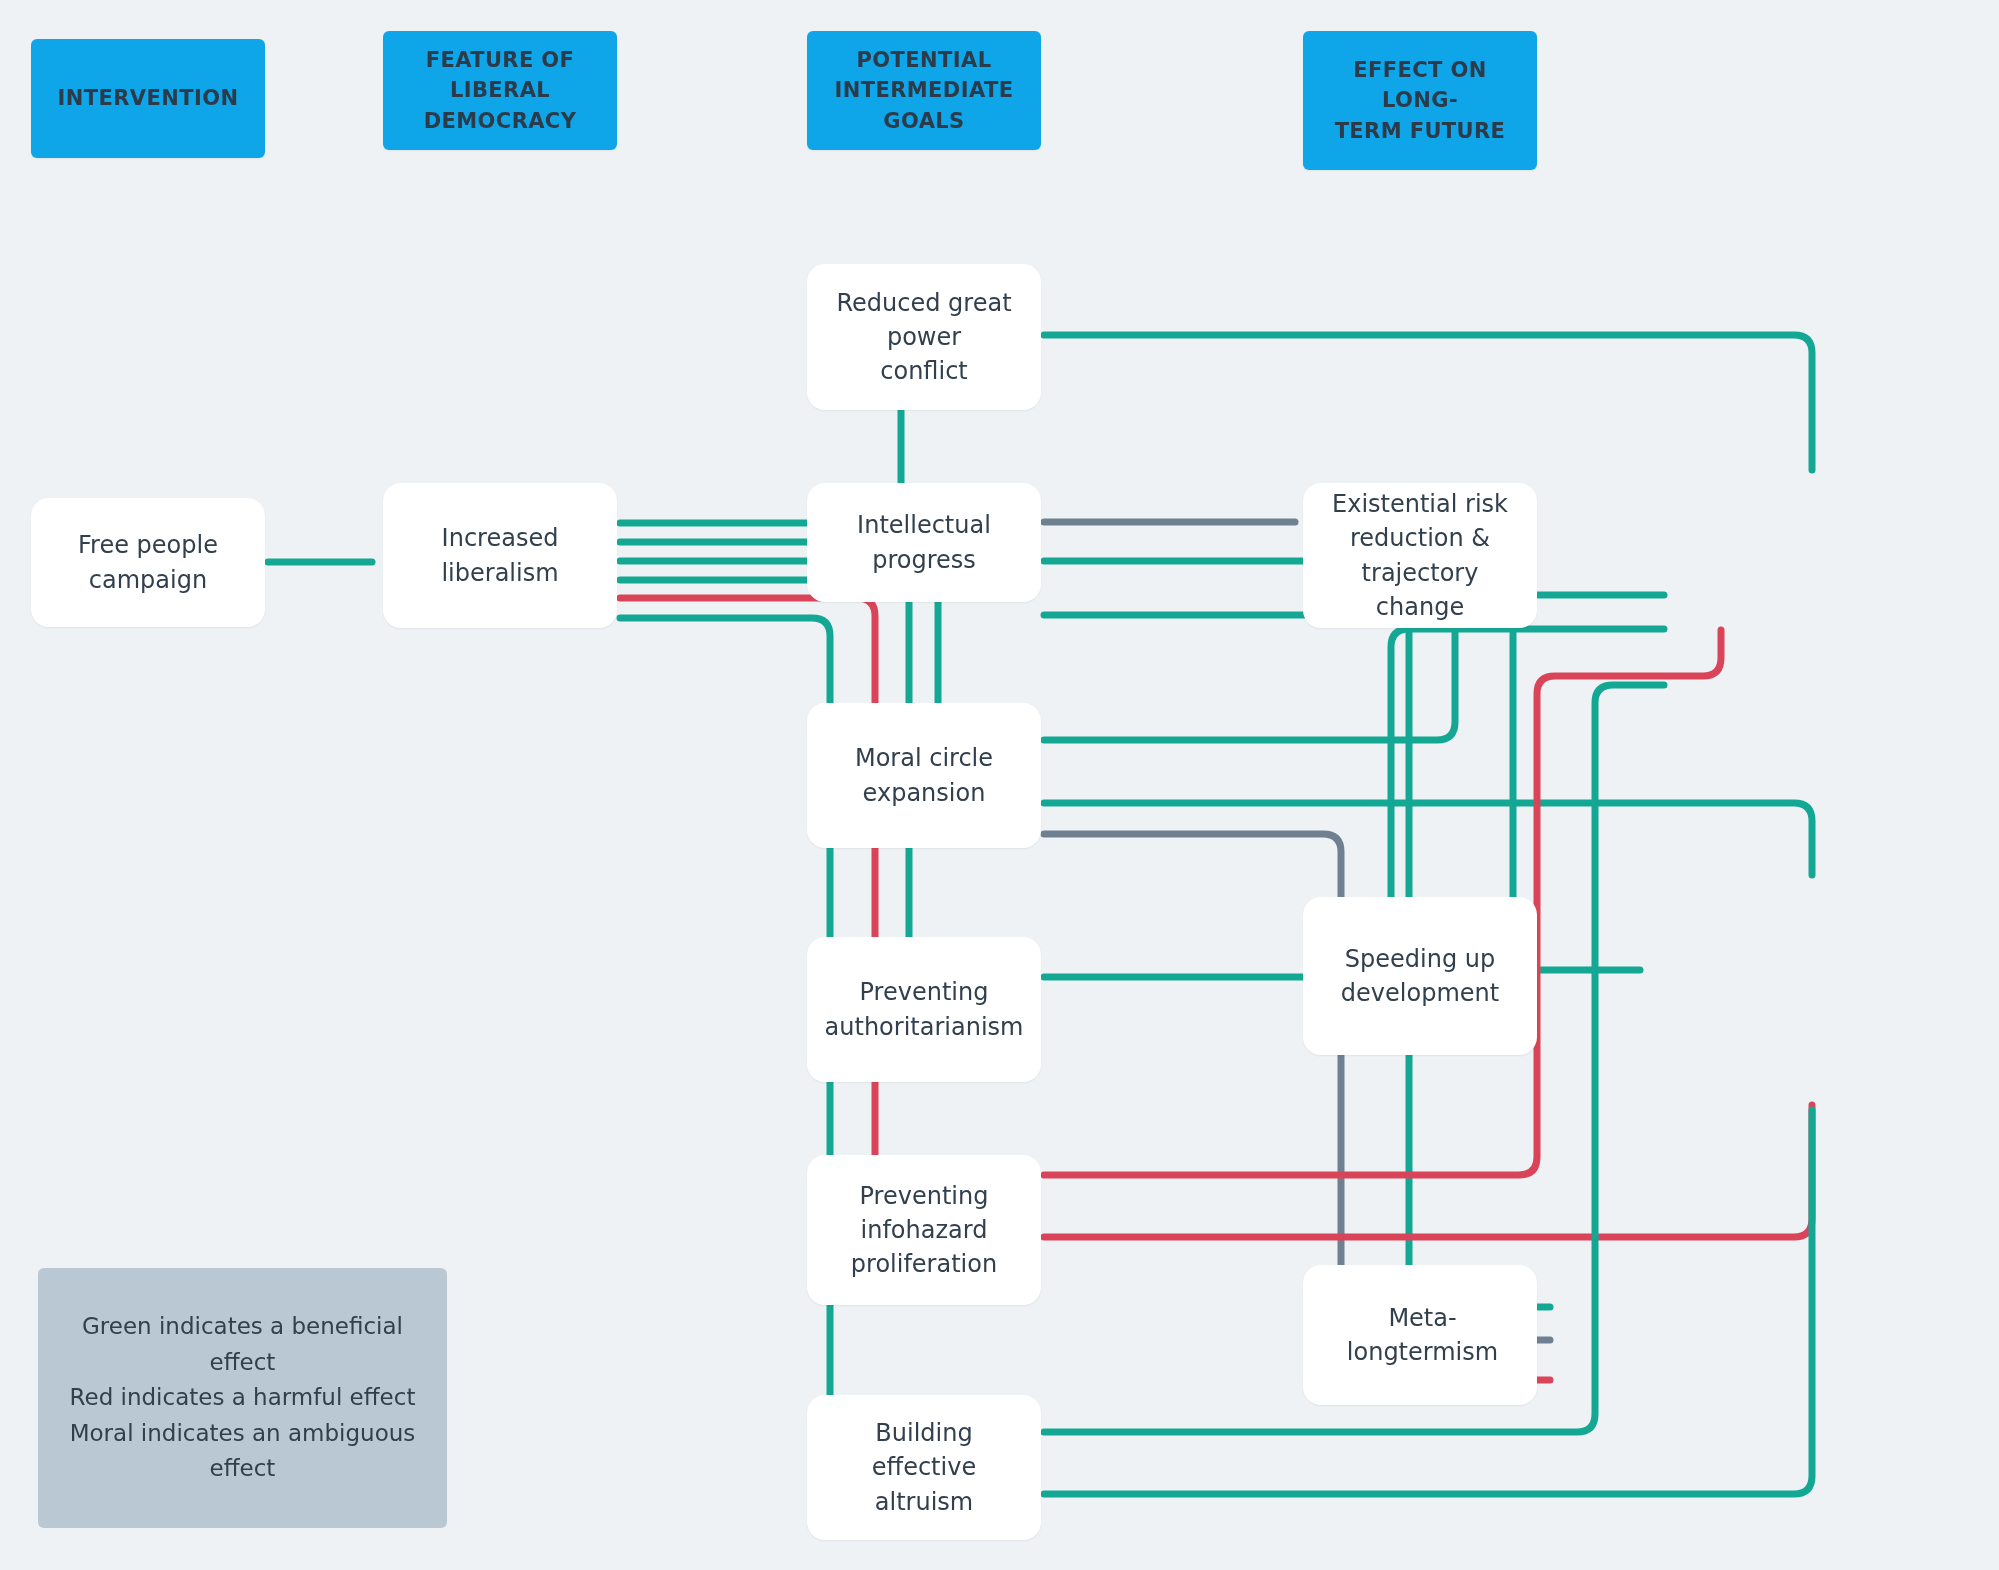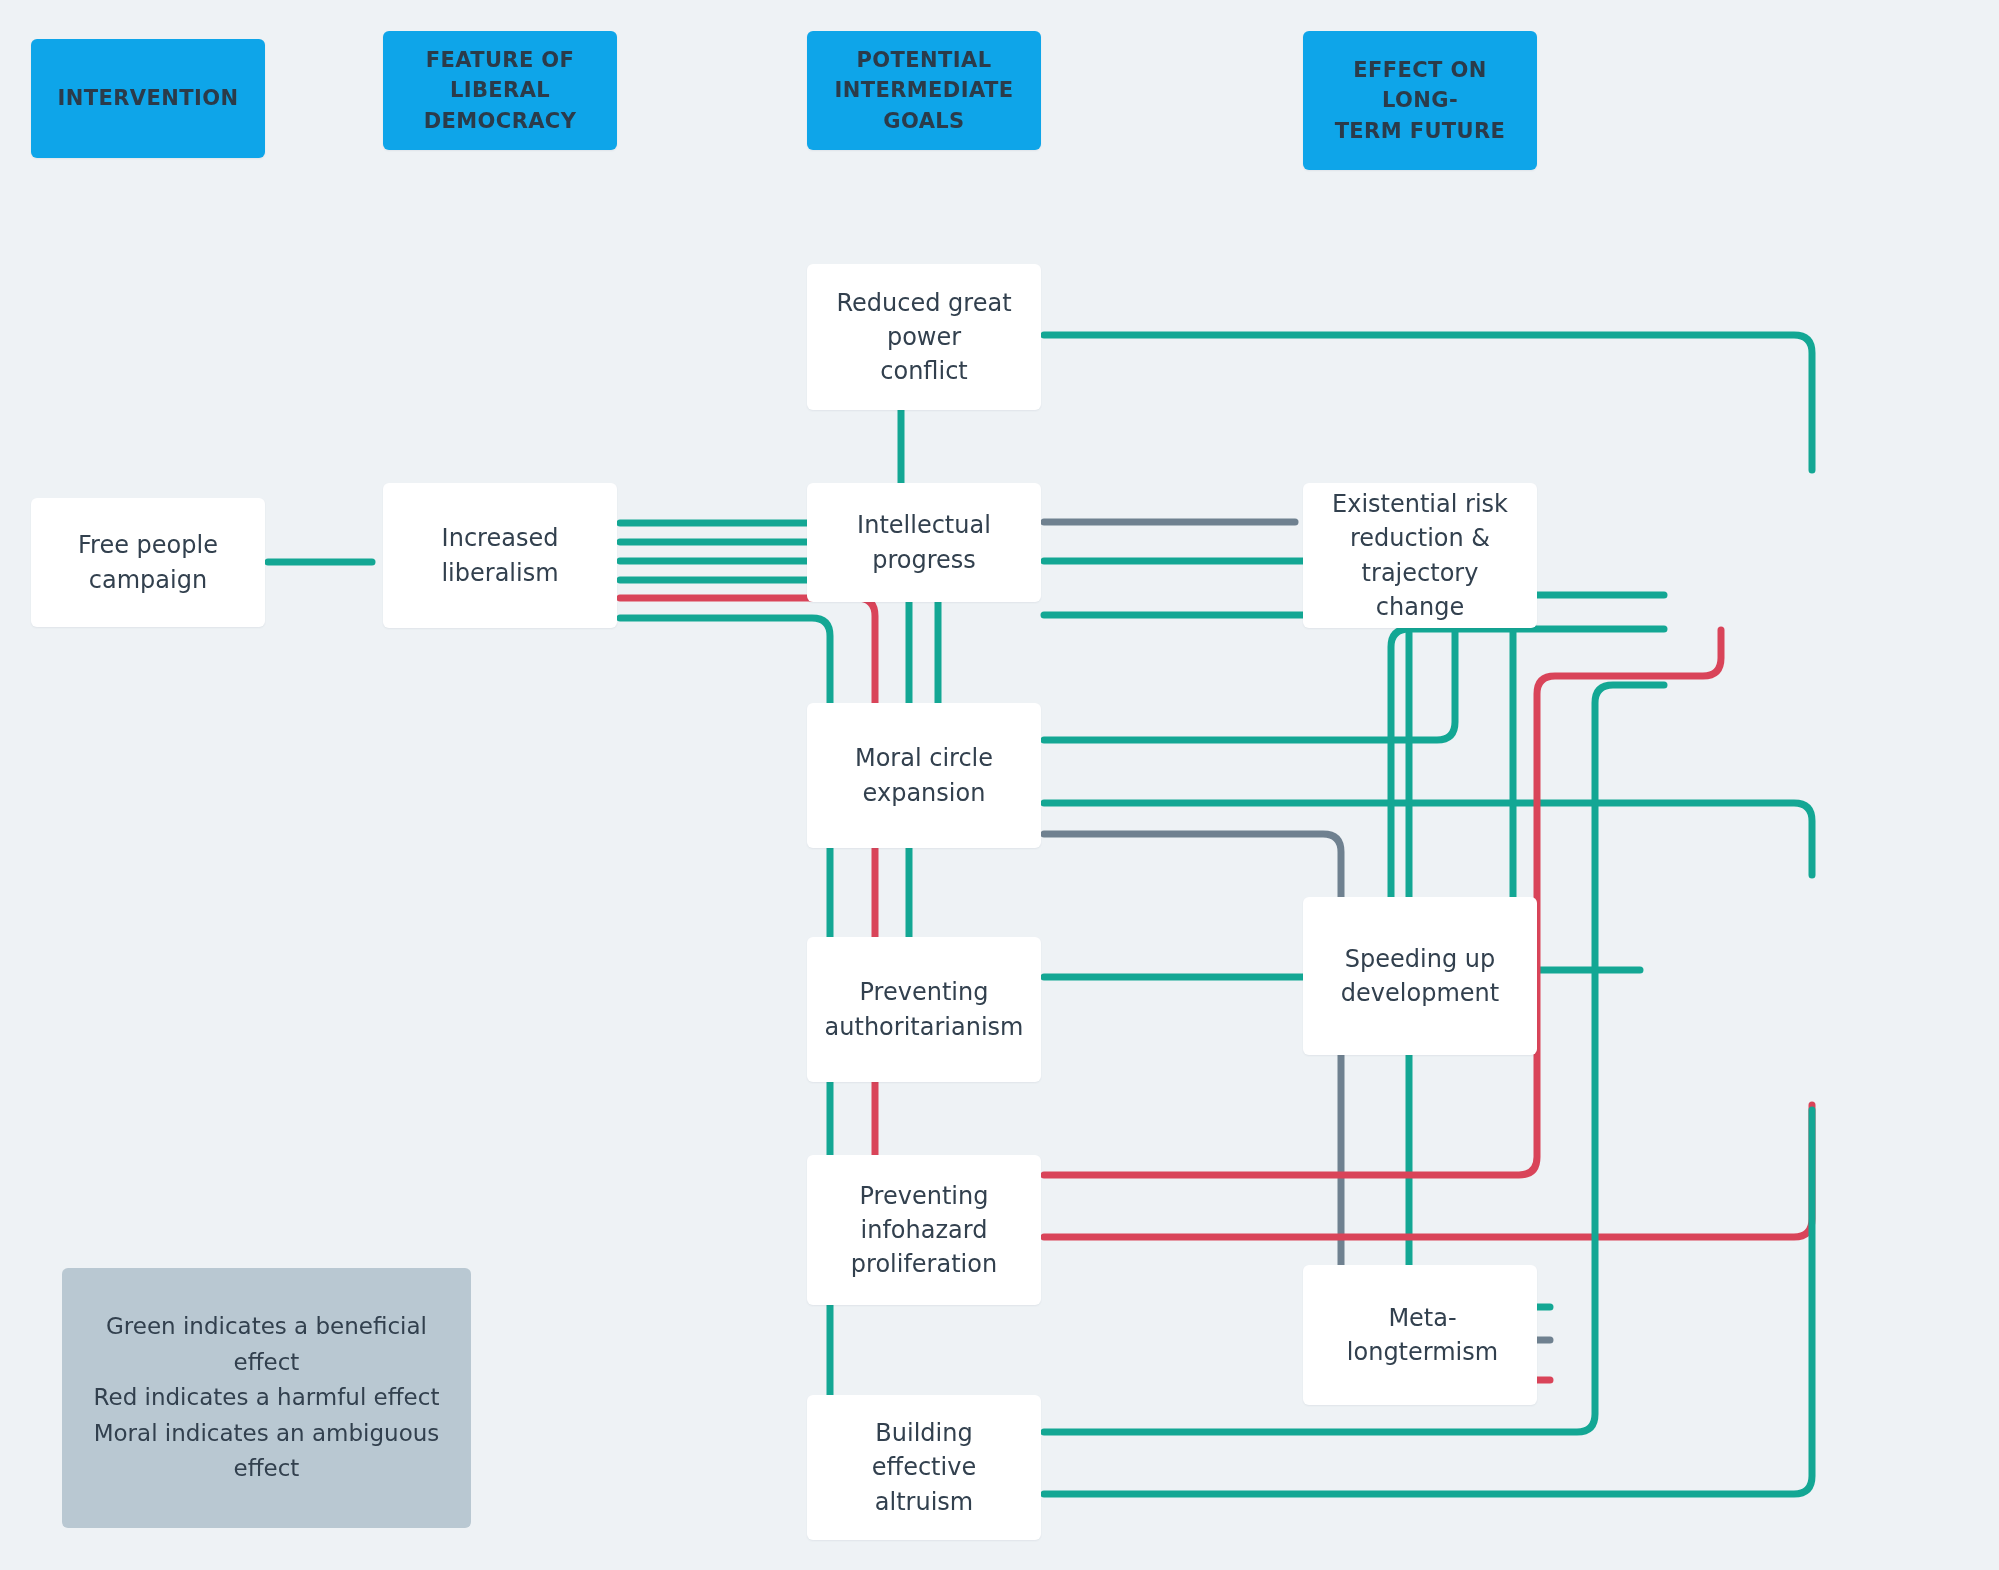--- a/index.html
+++ b/index.html
@@ -24,21 +24,21 @@
     font-size:21px;
     letter-spacing:.4px;
     line-height:1.45;
     padding:4px 10px;
     box-sizing:border-box;
   }
 
   .node {
     position:absolute;
     background:#ffffff;
-    border-radius:6px;
+    border-radius:18px;
     box-shadow:0 1px 2px rgba(40,60,80,.07);
     display:flex; align-items:center; justify-content:center;
     text-align:center;
     color:#32404e;
     font-size:24px;
     line-height:1.42;
     padding:6px 14px;
     box-sizing:border-box;
   }
 
@@ -47,21 +47,20 @@
     left:38px; top:1268px; width:409px; height:260px;
     background:#b9c8d2;
     border-radius:6px;
     display:flex; align-items:center; justify-content:center;
     text-align:center;
     color:#32404e;
     font-size:23px;
     line-height:1.55;
     padding:8px 16px;
     box-sizing:border-box;
-    margin-left:24px;
   }
 
   svg.wires { position:absolute; left:0; top:0; width:1999px; height:1570px; }
   svg.wires path { fill:none; stroke-width:7; stroke-linecap:round; stroke-linejoin:round; }
 </style>
 </head>
 <body>
 
 <div id="stage">
 

